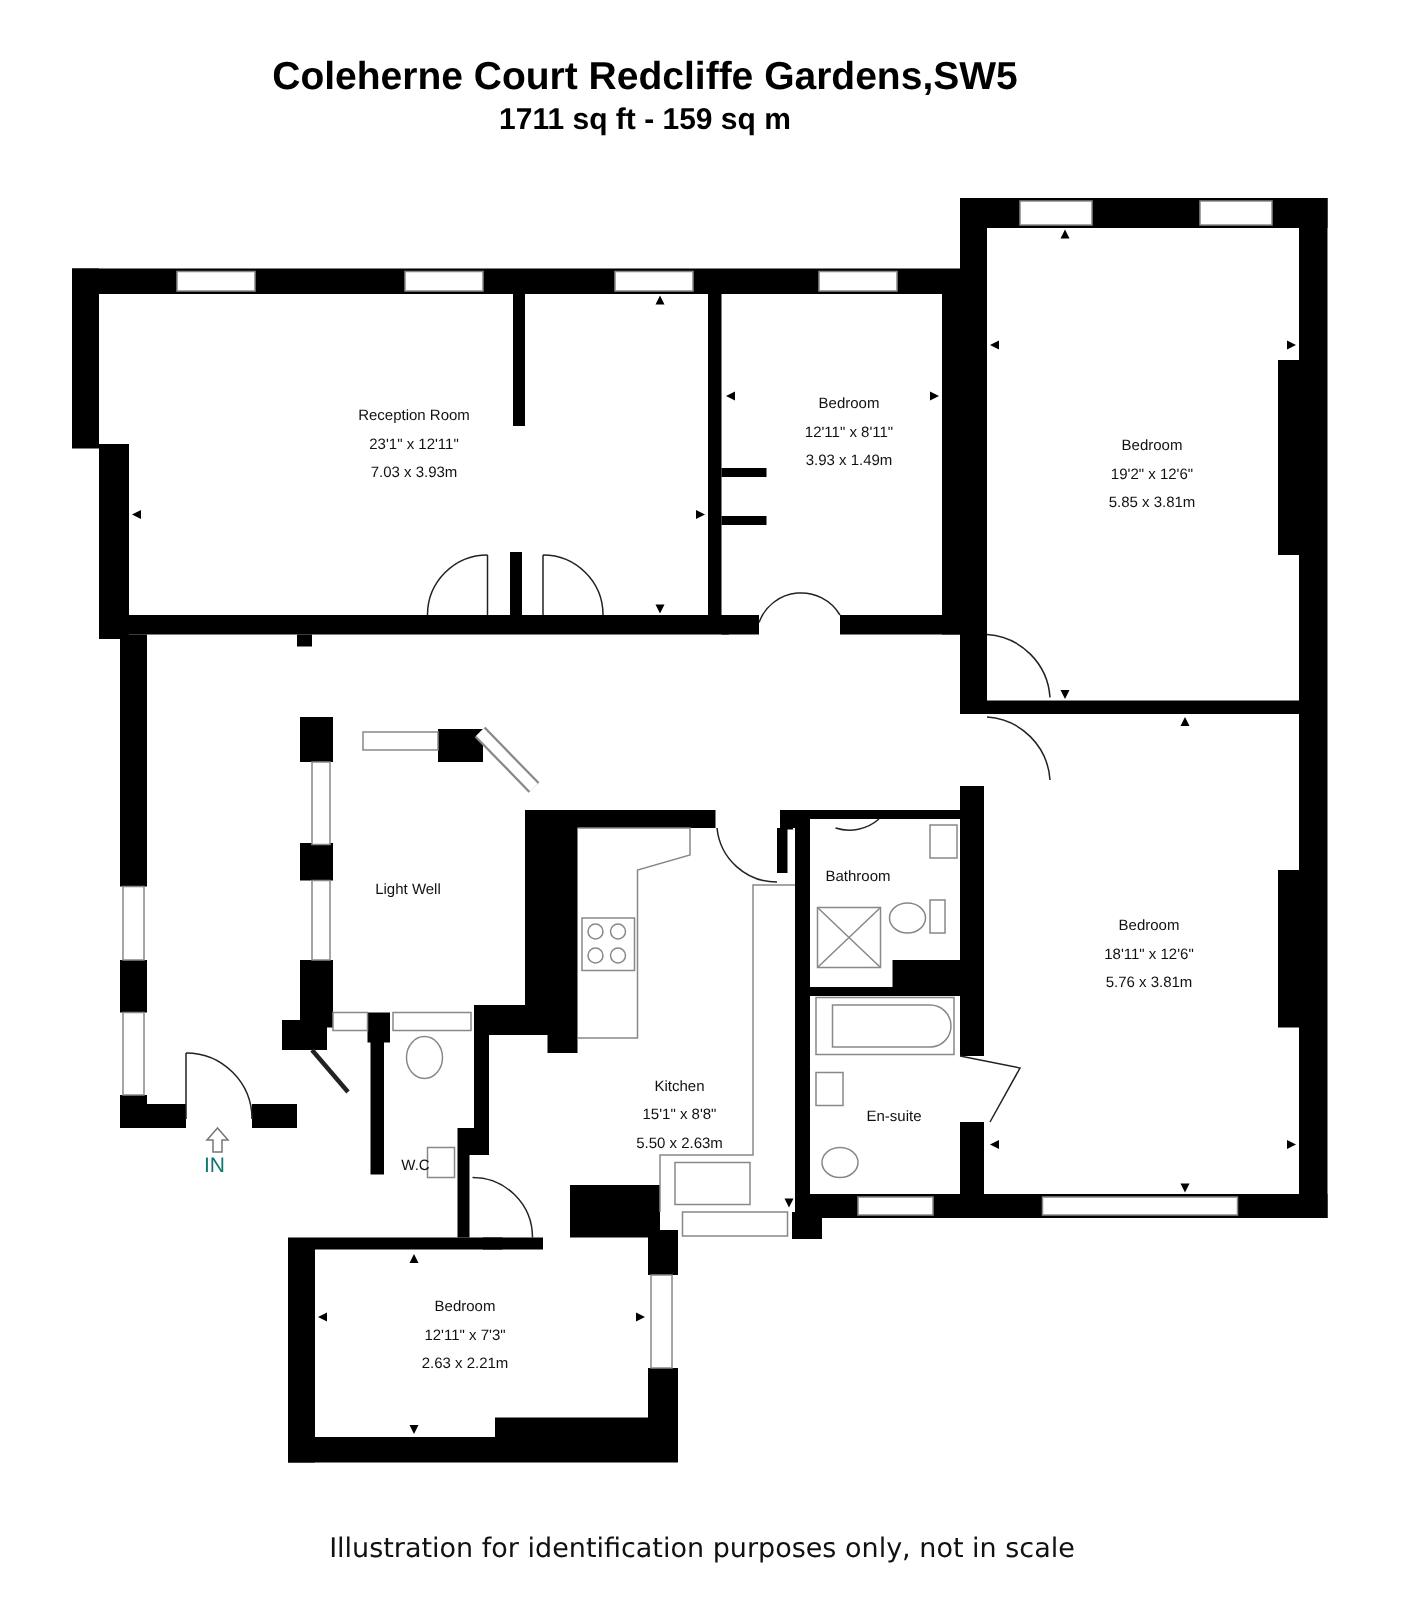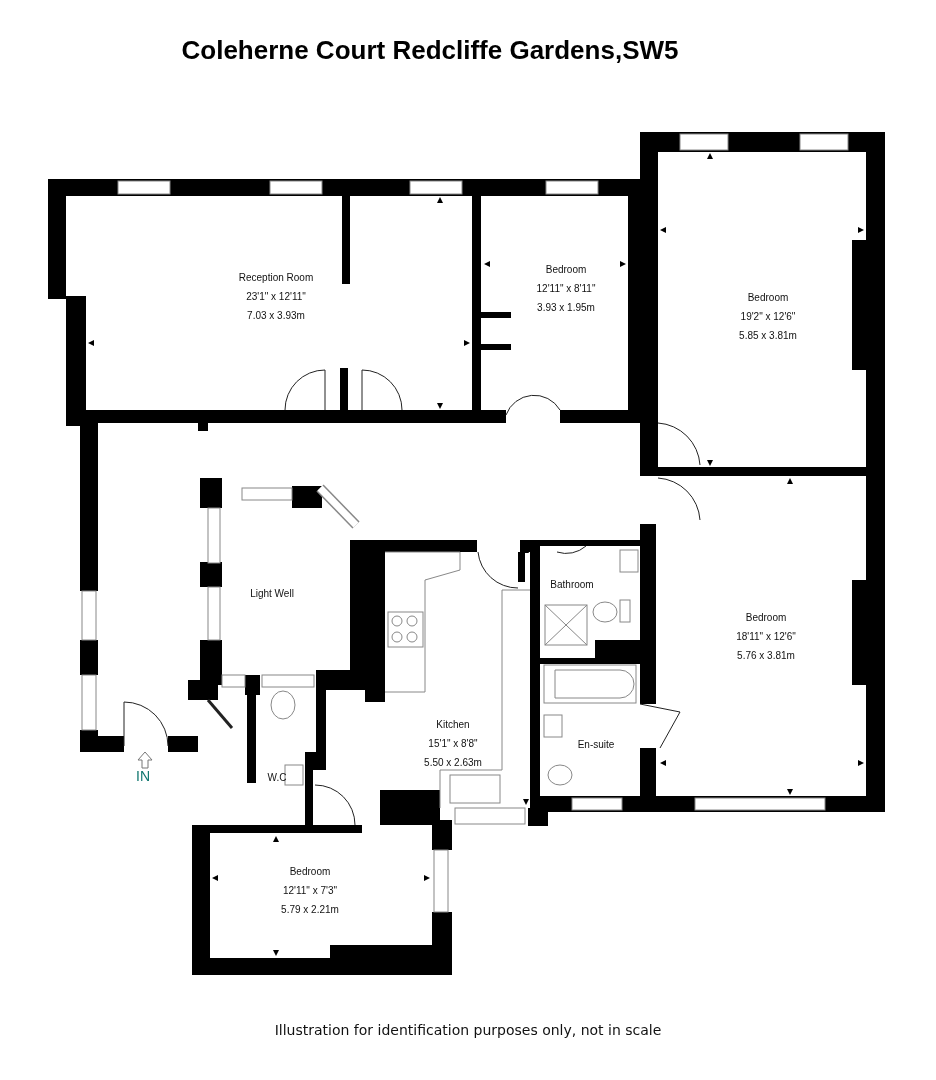--- a/index.html
+++ b/index.html
@@ -3,28 +3,29 @@
 <meta charset="utf-8">
 <style>
   html, body { margin: 0; padding: 0; background: #ffffff; }
   body { width: 936px; height: 1080px; position: relative; overflow: hidden; font-family: "Liberation Sans", sans-serif; }
   .title-block { position: absolute; left: 0; top: 34px; width: 860px; text-align: center; font-weight: bold; color: #000; }
   .title-block .t1 { font-size: 26px; line-height: 32px; }
   .title-block .t2 { font-size: 20px; line-height: 28px; }
   .title-block .t3 { font-size: 20px; line-height: 28px; }
   svg.plan { position: absolute; left: 0; top: 0; }
   .room-label { position: absolute; text-align: center; font-size: 10px; line-height: 19px; color: #111; transform: translateX(-50%); white-space: nowrap; }
-  .footer { position: absolute; left: 0; top: 1022px; width: 936px; text-align: center; font-family: "DejaVu Sans", sans-serif; font-size: 14px; color: #111; }
+  .footer { position: absolute; left: 0; top: 1022px; width: 936px; text-align: center; font-family: "DejaVu Sans", sans-serif; font-size: 18px; color: #111; }
   .in-label { position: absolute; left: 136px; top: 768px; font-size: 14px; color: #0f766e; }
 </style>
 </head>
 <body>
 
 <div class="title-block">
   <div class="t1">Coleherne Court Redcliffe Gardens,SW5</div>
+  <div class="t3">1711 sq ft - 159 sq m</div>
 </div>
 
 <svg class="plan" width="936" height="1080" viewBox="0 0 936 1080">
   <g fill="#000">
 
     <rect x="48" y="179" width="600" height="17"></rect>
 
     <rect x="48" y="179" width="18" height="120"></rect>
     <rect x="66" y="296" width="20" height="130"></rect>
     <rect x="66" y="410" width="420" height="13"></rect>
@@ -198,21 +199,21 @@
 </svg>
 
 <div class="room-label" style="left:276px; top:268px;">
   <div>Reception Room</div>
   <div>23'1" x 12'11"</div>
   <div>7.03 x 3.93m</div>
 </div>
 <div class="room-label" style="left:566px; top:260px;">
   <div>Bedroom</div>
   <div>12'11" x 8'11"</div>
-  <div>3.93 x 1.95m</div>
+  <div>3.93 x 1.49m</div>
 </div>
 <div class="room-label" style="left:768px; top:288px;">
   <div>Bedroom</div>
   <div>19'2" x 12'6"</div>
   <div>5.85 x 3.81m</div>
 </div>
 <div class="room-label" style="left:272px; top:584px;">
   <div>Light Well</div>
 </div>
 <div class="room-label" style="left:572px; top:575px;">
@@ -230,18 +231,18 @@
 </div>
 <div class="room-label" style="left:277px; top:768px;">
   <div>W.C</div>
 </div>
 <div class="room-label" style="left:596px; top:735px;">
   <div>En-suite</div>
 </div>
 <div class="room-label" style="left:310px; top:862px;">
   <div>Bedroom</div>
   <div>12'11" x 7'3"</div>
-  <div>5.79 x 2.21m</div>
+  <div>2.63 x 2.21m</div>
 </div>
 
 <div class="in-label">IN</div>
 
 <div class="footer">Illustration for identification purposes only, not in scale</div>
 
 </body></html>

